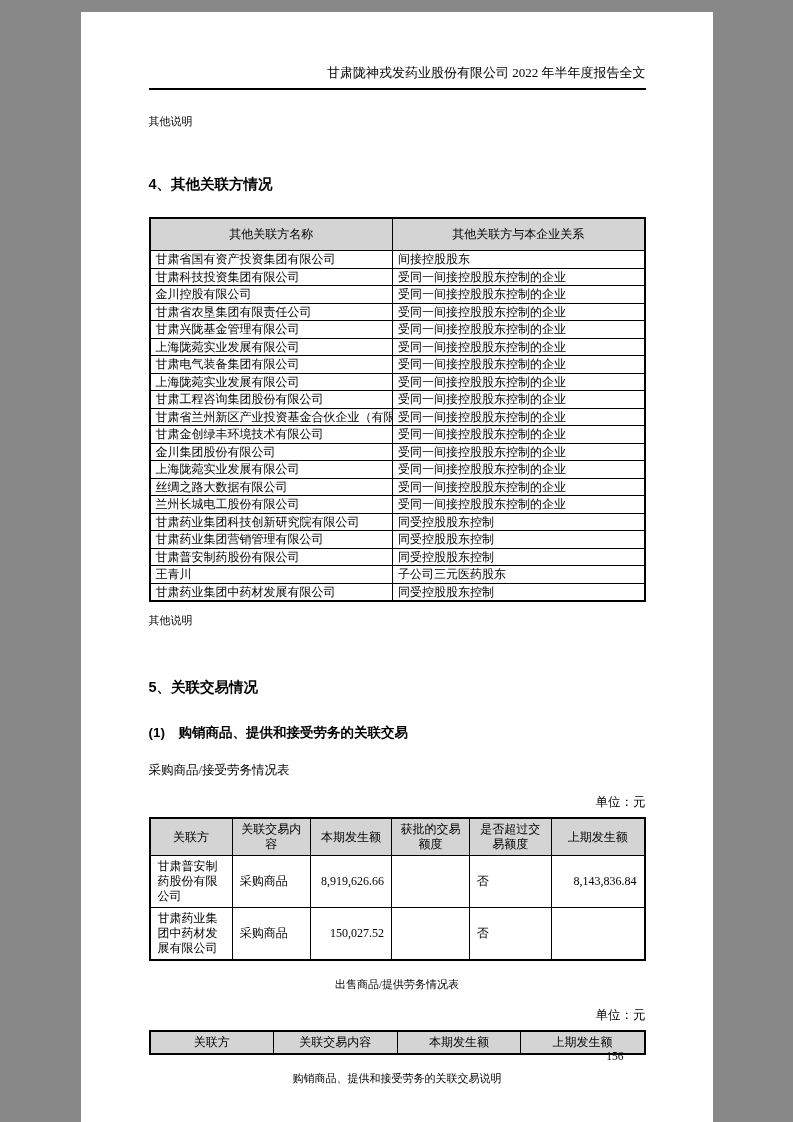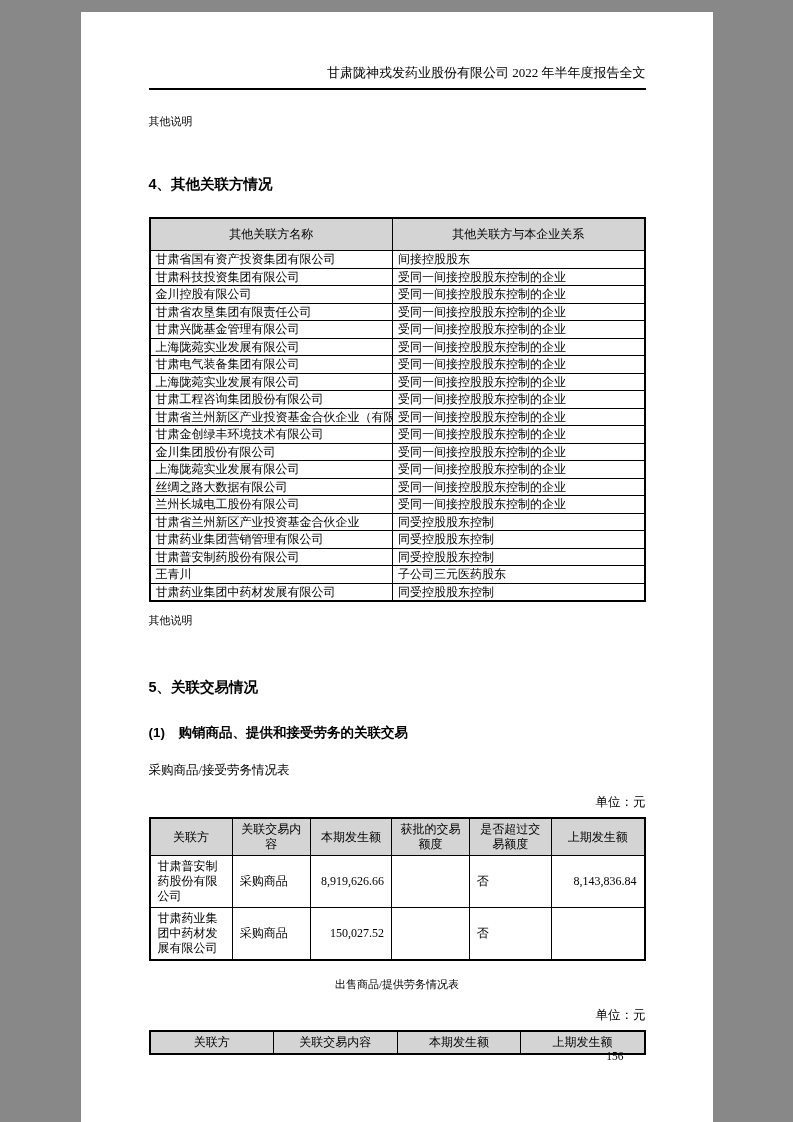--- a/index.html
+++ b/index.html
@@ -176,21 +176,21 @@
         </tr>
         <tr>
           <td>丝绸之路大数据有限公司</td>
           <td>受同一间接控股股东控制的企业</td>
         </tr>
         <tr>
           <td>兰州长城电工股份有限公司</td>
           <td>受同一间接控股股东控制的企业</td>
         </tr>
         <tr>
-          <td>甘肃省兰州新区产业投资基金合伙企业</td>
+          <td>甘肃药业集团科技创新研究院有限公司</td>
           <td>同受控股股东控制</td>
         </tr>
         <tr>
           <td>甘肃药业集团营销管理有限公司</td>
           <td>同受控股股东控制</td>
         </tr>
         <tr>
           <td>甘肃普安制药股份有限公司</td>
           <td>同受控股股东控制</td>
         </tr>
@@ -268,17 +268,18 @@
       <thead>
         <tr>
           <th>关联方</th>
           <th>关联交易内容</th>
           <th>本期发生额</th>
           <th>上期发生额</th>
         </tr>
       </thead>
     </table>
 
+    <div class="plain-note note-bottom">购销商品、提供和接受劳务的关联交易说明</div>
 
   </div>
 
   <div class="page-number">156</div>
 </div>
 
 </body></html>

